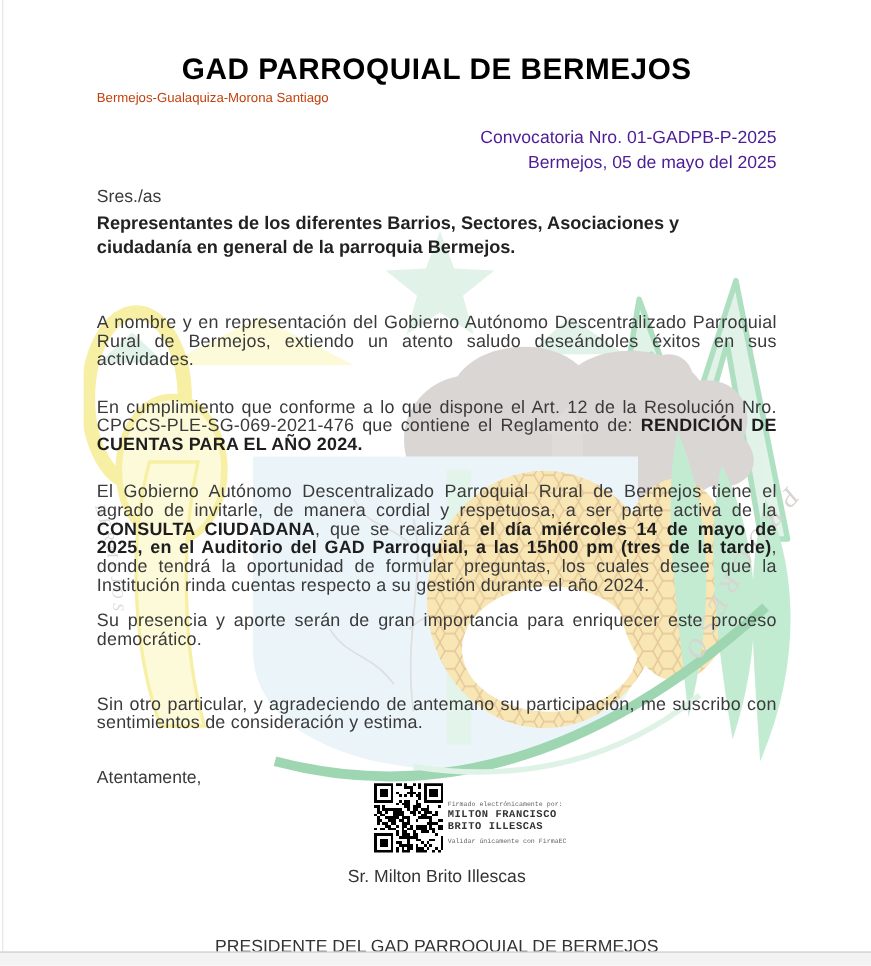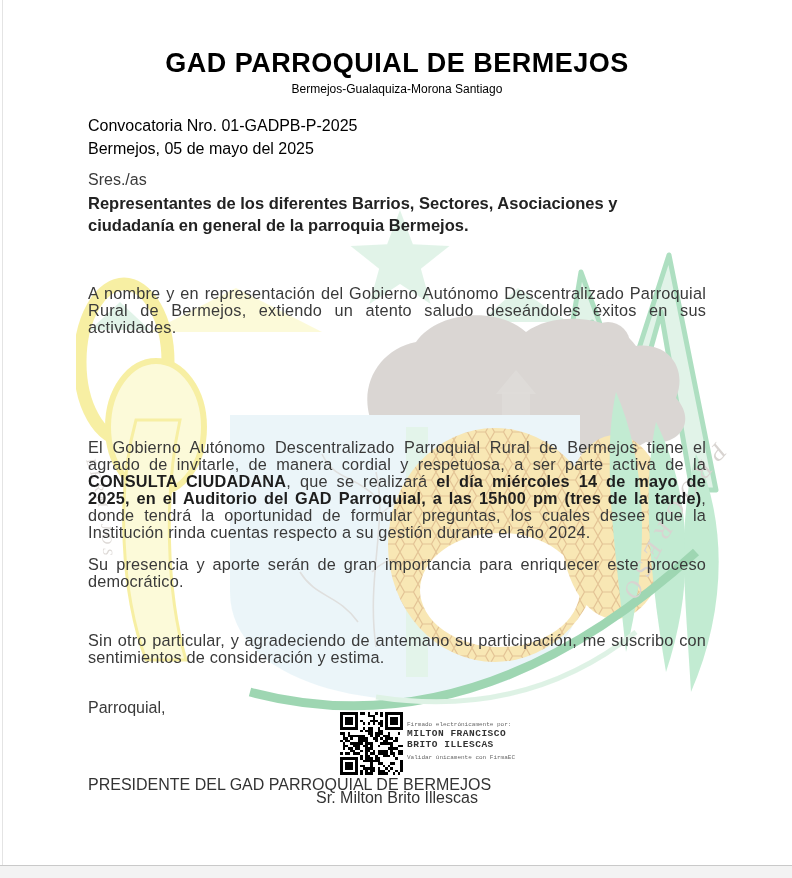--- a/index.html
+++ b/index.html
@@ -13,38 +13,38 @@
   .page{
     position:relative; width:792px; height:878px; background:#fff; overflow:hidden;
     font-family:"Liberation Sans","DejaVu Sans",sans-serif; color:var(--text);
   }
   .edge-left{position:absolute;left:2px;top:0;bottom:12px;width:1px;background:#e4e4e4;}
   .edge-bottom{position:absolute;left:0;right:0;top:865px;height:13px;background:#f3f3f3;border-top:1px solid var(--page-edge);}
   .wm{position:absolute;left:76px;top:192px;width:680px;height:545px;opacity:.5;pointer-events:none;}
 
   .abs{position:absolute;left:88px;right:86px;}
   .title{top:48px;text-align:center;font-weight:700;font-size:27px;letter-spacing:.5px;color:var(--title);}
-  .subtitle{top:82px;text-align:center;font-size:12px;color:#000000;}
-  .refblock{top:114px;font-size:16px;line-height:23px;color:#000000;}
+  .subtitle{top:82px;text-align:left;font-size:12px;color:#c2410c;}
+  .refblock{top:114px;text-align:right;font-size:16px;line-height:23px;color:#4c1d95;}
   .salutation{top:171px;font-size:16px;}
   .addressee{top:192px;font-size:16.5px;line-height:22px;font-weight:700;color:#222;}
   .presente{top:237px;font-size:16px;font-style:italic;}
   .para{font-size:16.3px;line-height:17px;text-align:justify;letter-spacing:.2px;}
   .p1{top:269px;} .p2{top:346px;} .p3{top:423px;} .p4{top:540px;} .p5{top:616px;}
   .b{font-weight:700;color:#1e1e1e;}
   .farewell{top:699px;font-size:16px;}
-  .stamp{position:absolute;left:340px;top:712px;display:flex;align-items:flex-start;}
+  .stamp{position:absolute;left:340px;top:712px;display:flex;align-items:center;}
   .stamp .qr{width:63px;height:63px;display:block;}
   .stamp .txt{margin-left:4px;padding-top:9px;}
   .stamp .tiny{font-size:6px;color:#666;font-family:"Liberation Mono","DejaVu Sans Mono",monospace;white-space:nowrap;}
   .stamp .nm{font-size:9.5px;line-height:11px;font-weight:700;letter-spacing:.5px;color:#333;
              font-family:"Liberation Mono","DejaVu Sans Mono",monospace;white-space:nowrap;}
   .stamp .tiny2{margin-top:4px;}
   .signame{top:789px;text-align:center;font-size:16px;color:#333;}
-  .sigrole{top:776px;text-align:left;font-size:16px;color:#333;}
+  .sigrole{top:852px;text-align:center;font-size:16px;color:#333;}
 </style>
 </head>
 <body>
 
 <div class="page">
 
   <svg class="wm" viewBox="0 0 680 545" aria-hidden="true">
     <defs>
       <pattern id="hex" width="18" height="16" patternUnits="userSpaceOnUse">
         <rect width="18" height="16" fill="var(--wm-honey)"></rect>
@@ -110,25 +110,26 @@
 
   <div class="abs refblock">
     <div>Convocatoria Nro. 01-GADPB-P-2025</div>
     <div>Bermejos, 05 de mayo del 2025</div>
   </div>
 
   <div class="abs addressee">Representantes de los diferentes Barrios, Sectores, Asociaciones y ciudadanía en general de la parroquia Bermejos.</div>
   <div class="abs salutation">Sres./as</div>
 
   <p class="abs para p1"><span>A nombre y en representación del Gobierno Autónomo Descentralizado Parroquial Rural de Bermejos, extiendo un atento saludo deseándoles éxitos en sus actividades.</span></p>
+  <p class="abs para p2"><span>En cumplimiento que conforme a lo que dispone el Art. 12 de la Resolución Nro. CPCCS-PLE-SG-069-2021-476 que contiene el Reglamento de: </span><span class="b">RENDICIÓN DE CUENTAS PARA EL AÑO 2024.</span></p>
   <p class="abs para p3"><span>El Gobierno Autónomo Descentralizado Parroquial Rural de Bermejos tiene el agrado de invitarle, de manera cordial y respetuosa, a ser parte activa de la </span><span class="b">CONSULTA CIUDADANA</span><span>, que se realizará </span><span class="b">el día miércoles 14 de mayo de 2025, en el Auditorio del GAD Parroquial, a las 15h00 pm (tres de la tarde)</span><span>, donde tendrá la oportunidad de formular preguntas, los cuales desee que la Institución rinda cuentas respecto a su gestión durante el año 2024.</span></p>
   <p class="abs para p4"><span>Su presencia y aporte serán de gran importancia para enriquecer este proceso democrático.</span></p>
   <p class="abs para p5"><span>Sin otro particular, y agradeciendo de antemano su participación, me suscribo con sentimientos de consideración y estima.</span></p>
 
-  <div class="abs farewell">Parroquial,</div>
+  <div class="abs farewell">Atentamente,</div>
 
   <div class="stamp">
     <svg class="qr" viewBox="0 0 25 25" shape-rendering="crispEdges">
         <rect x="8" y="0" width="1" height="1" fill="#000"></rect>
         <rect x="9" y="0" width="1" height="1" fill="#000"></rect>
         <rect x="11" y="0" width="1" height="1" fill="#000"></rect>
         <rect x="14" y="0" width="1" height="1" fill="#000"></rect>
         <rect x="16" y="0" width="1" height="1" fill="#000"></rect>
         <rect x="11" y="1" width="1" height="1" fill="#000"></rect>
         <rect x="12" y="1" width="1" height="1" fill="#000"></rect>

